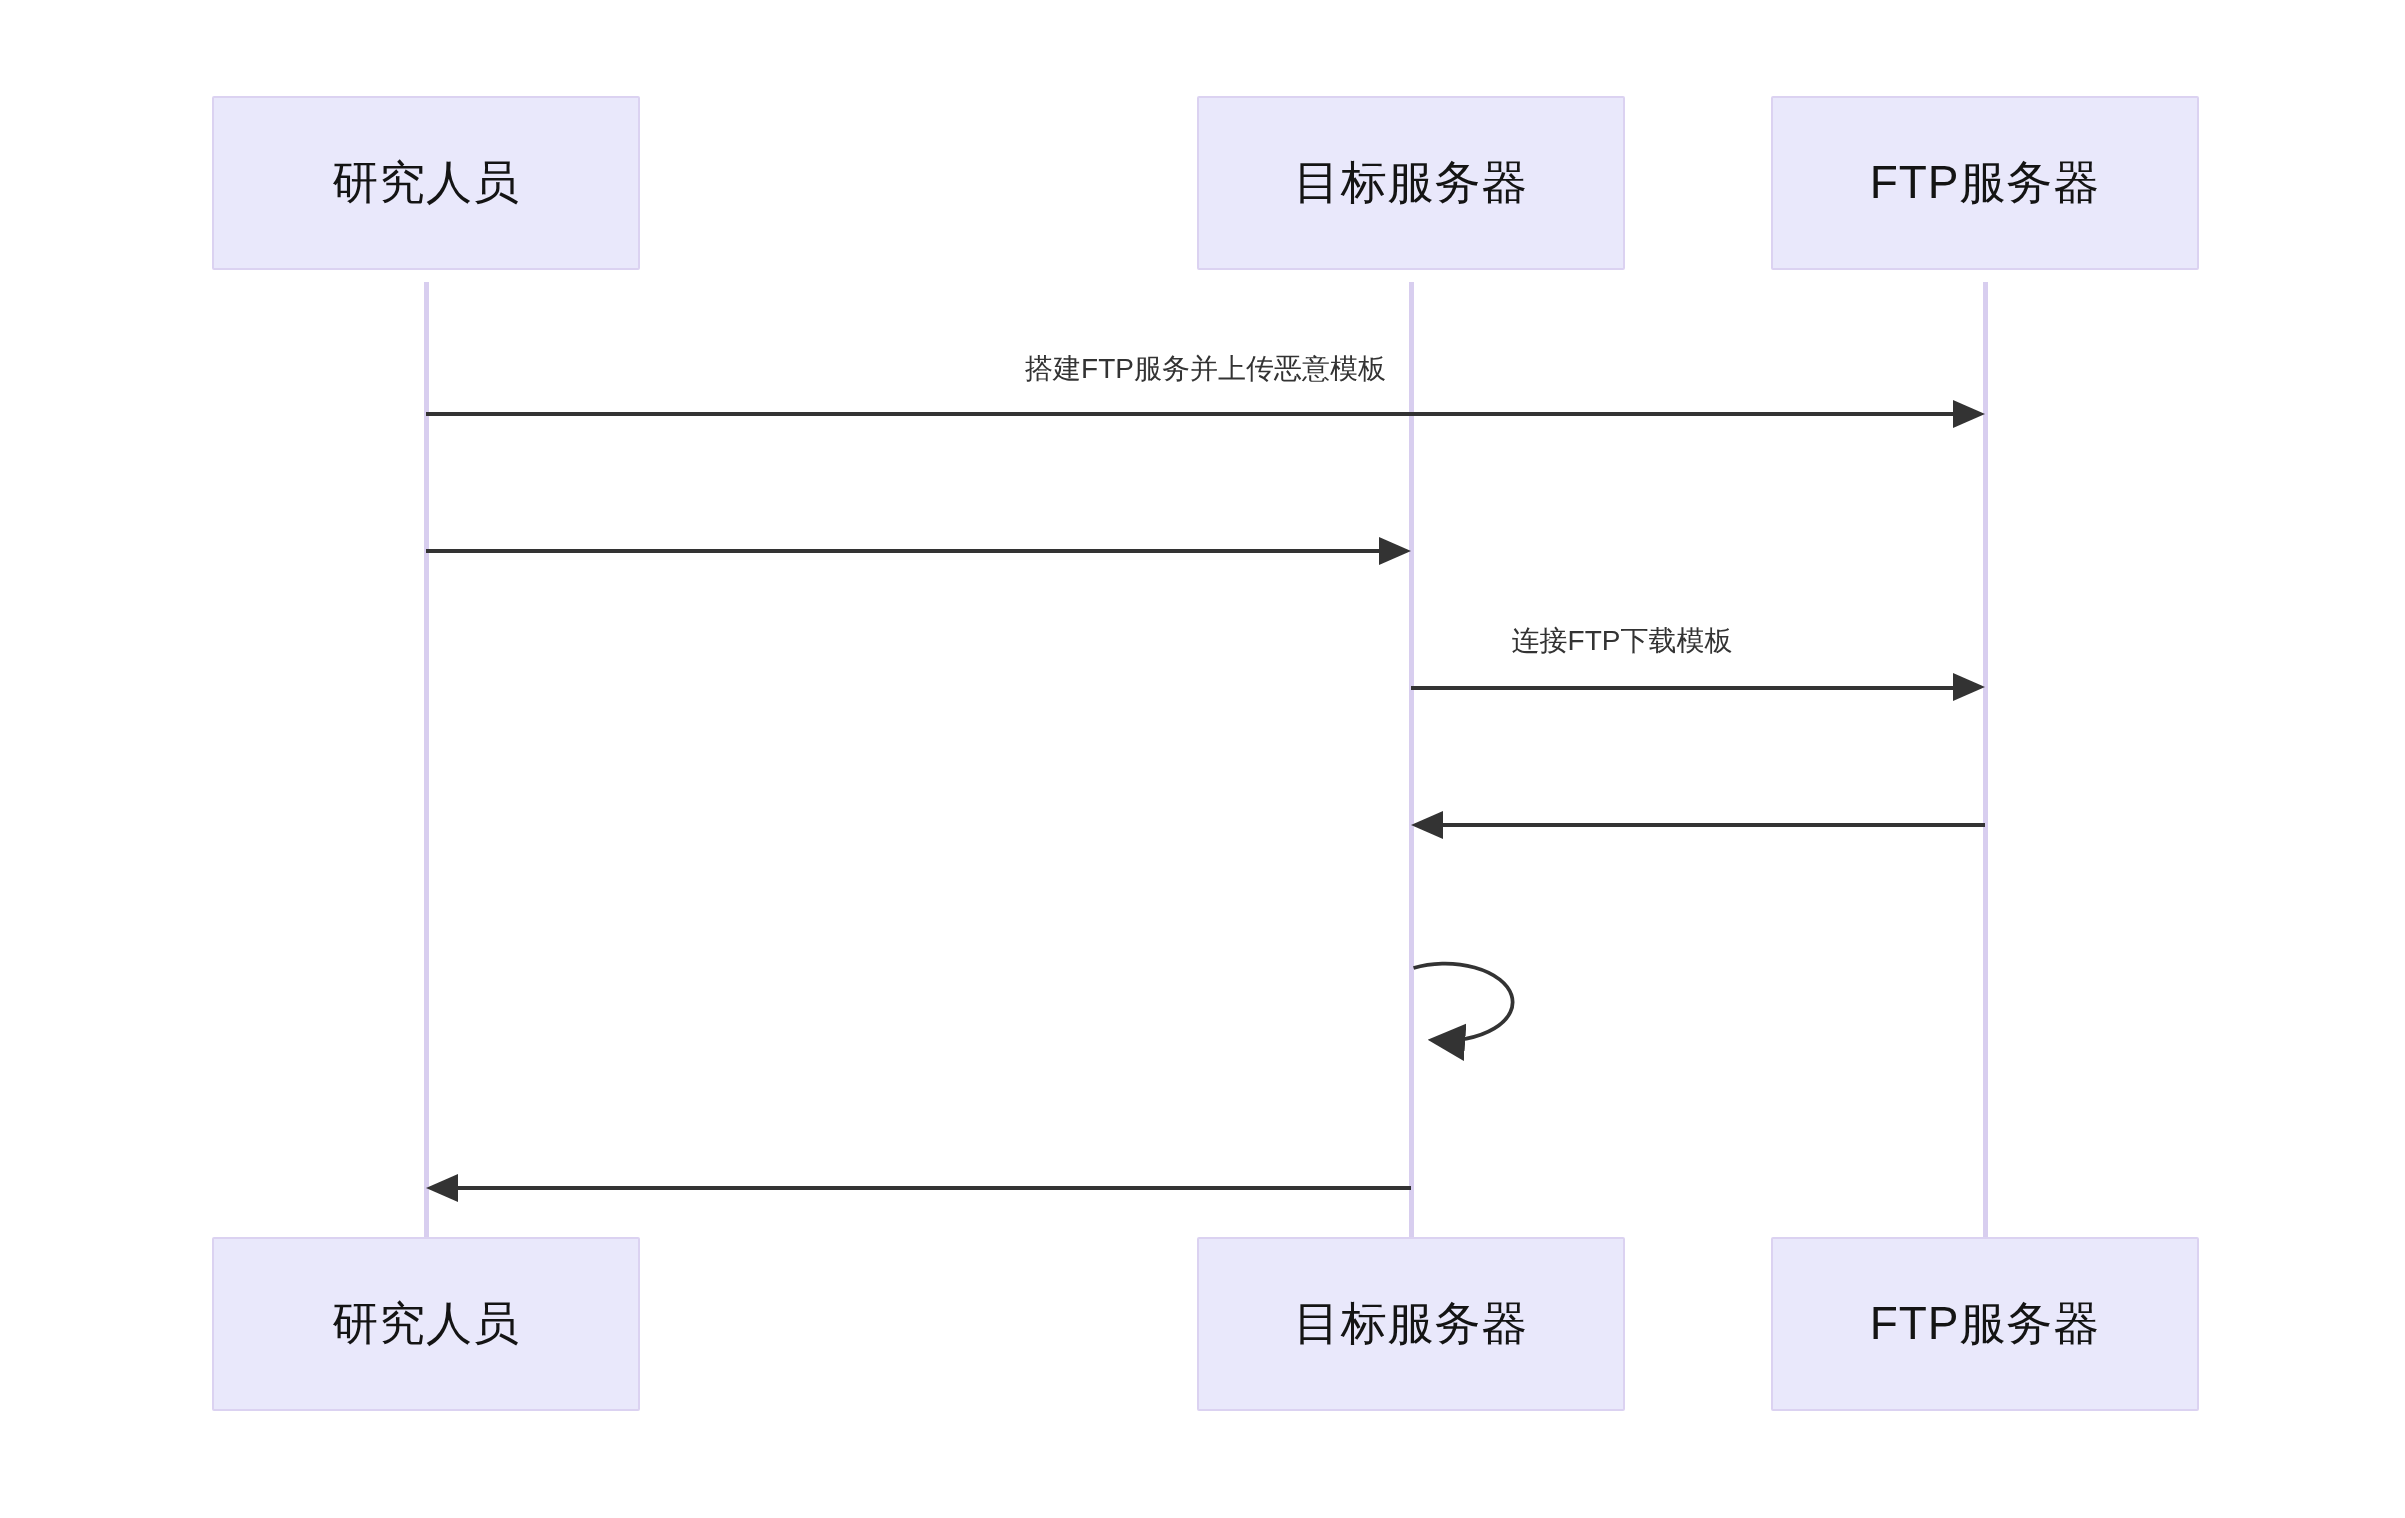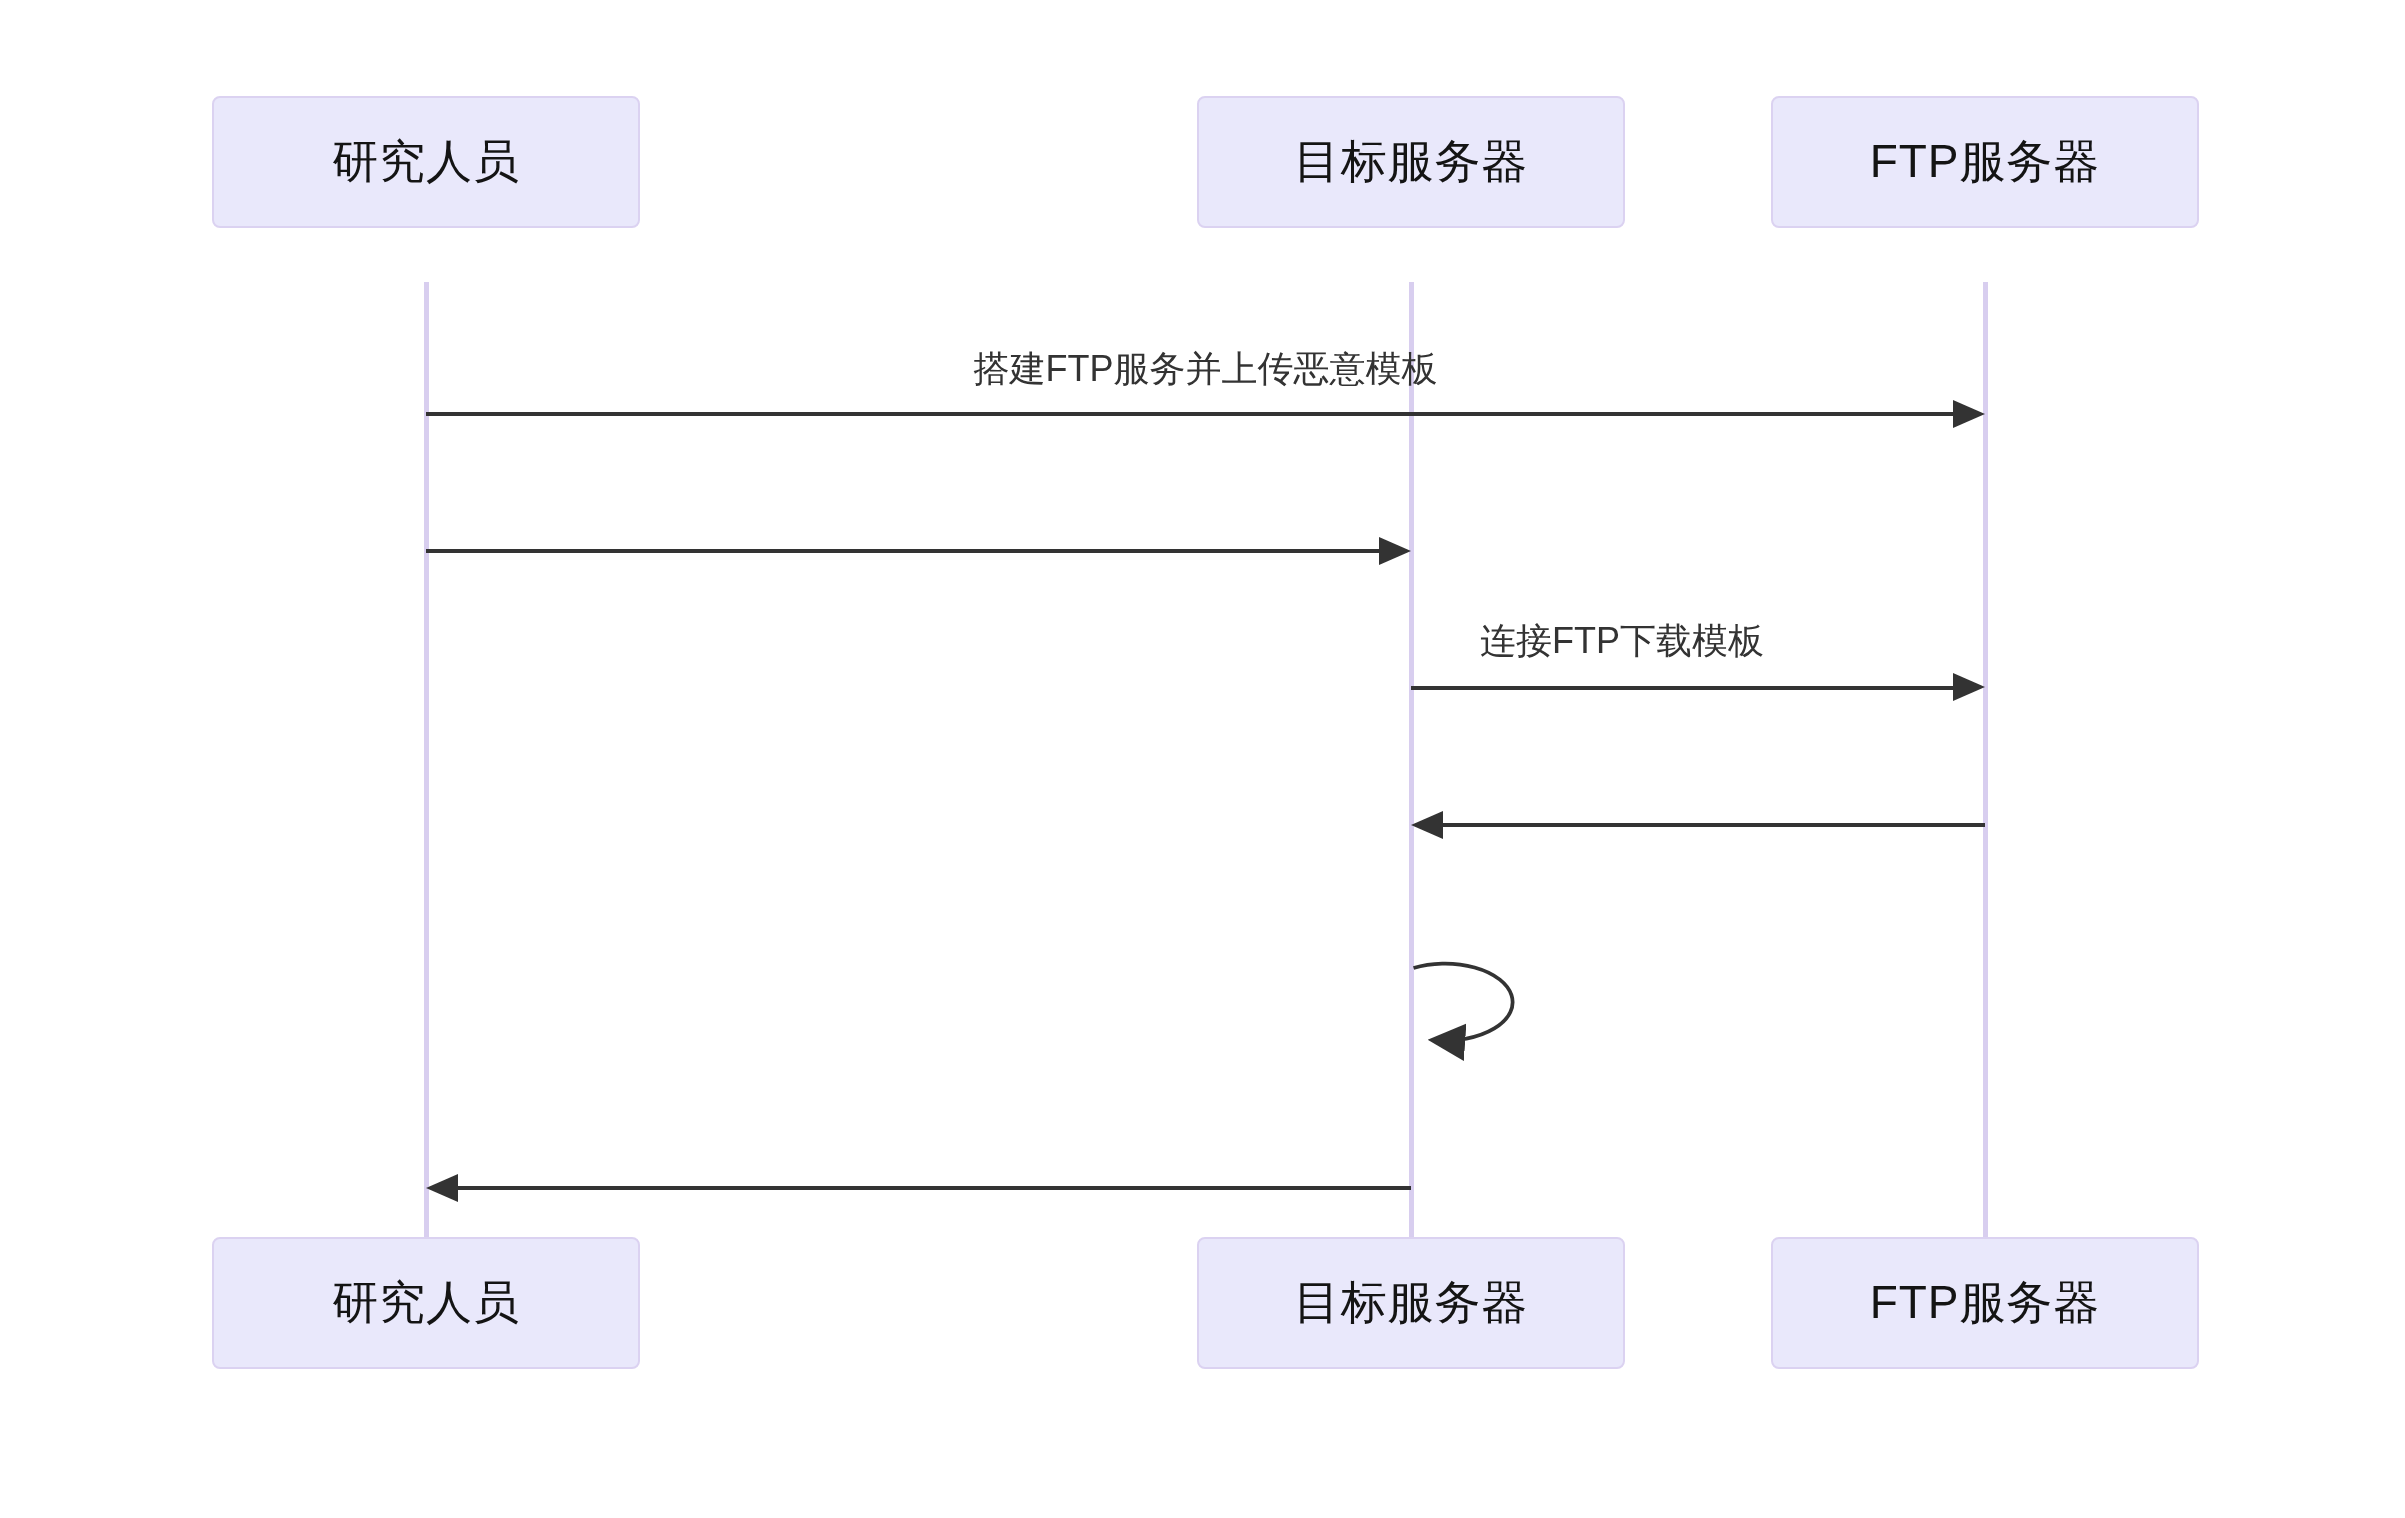--- a/index.html
+++ b/index.html
@@ -20,45 +20,45 @@
     position: absolute;
     top: 282px;
     height: 957px;
     width: 4.7px;
     background: #d8ceef;
   }
   
   .actor-box {
     position: absolute;
     width: 428px;
-    height: 132px;
+    height: 174px;
     background: #e9e8fb;
     border: 2.4px solid #dbd2f1;
-    border-radius: 8px;
+    border-radius: 2px;
     box-sizing: border-box;
     display: flex;
     align-items: center;
     justify-content: center;
   }
   .actor-box .actor-label {
     font-size: 46px;
     color: #141414;
     letter-spacing: 0.9px;
     white-space: nowrap;
   }
   .row-top { top: 96px; }
   .row-bottom { top: 1237px; }
 
   
   .msg-label {
     position: absolute;
     height: 51px;
     line-height: 51px;
     text-align: center;
-    font-size: 36px;
+    font-size: 28px;
     color: #333333;
     white-space: nowrap;
   }
 
   
   .msg-line {
     position: absolute;
     height: 3.8px;
     background: #333333;
   }

